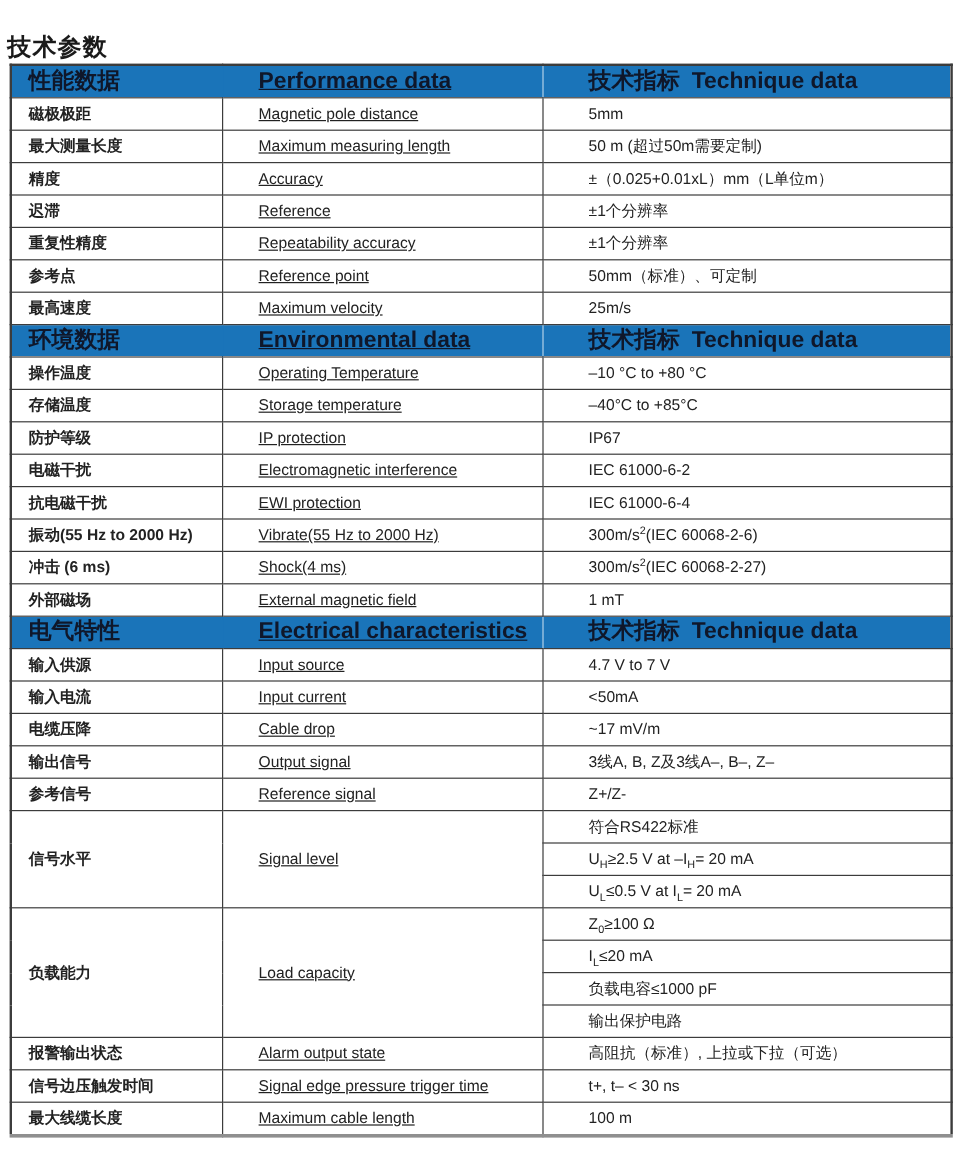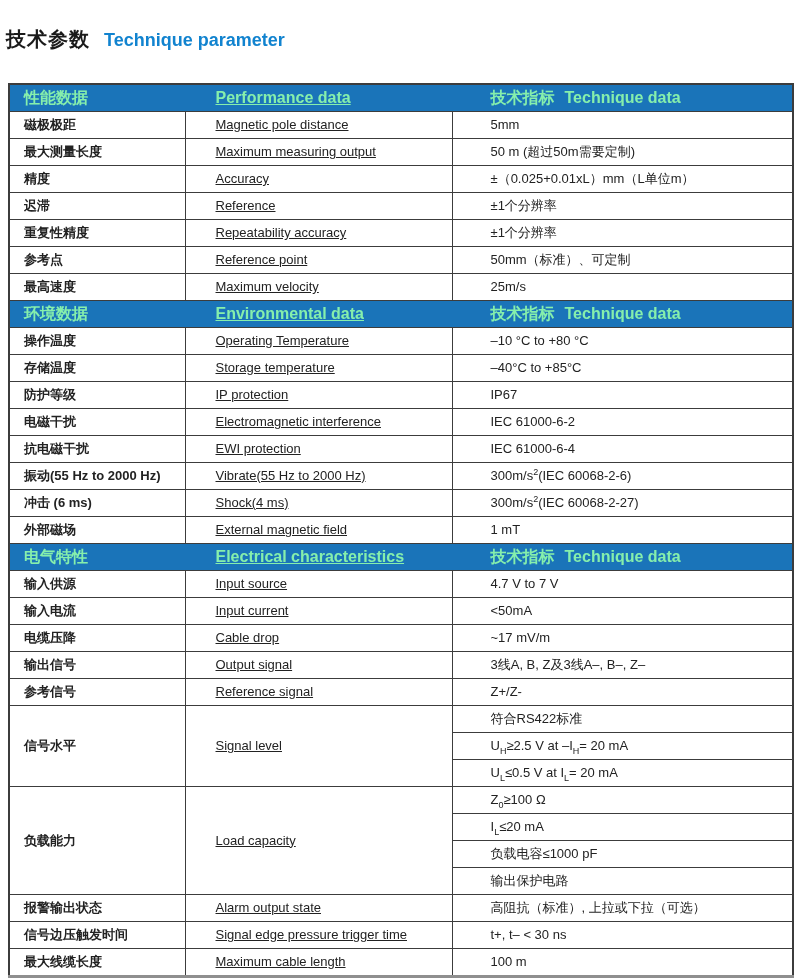--- a/index.html
+++ b/index.html
@@ -12,21 +12,20 @@
     width: 800px;
     height: 978px;
     background: #ffffff;
     box-sizing: border-box;
     overflow: hidden;
   }
   .title-row {
     display: flex;
     align-items: baseline;
     padding: 26px 0 0 6px;
-    margin-bottom: 30px;
     white-space: nowrap;
   }
   .title-cn {
     font-size: 20px;
     font-weight: bold;
     color: #1a1a1a;
     letter-spacing: 1px;
   }
   .title-en {
     font-size: 18px;
@@ -53,39 +52,38 @@
     padding: 0;
     white-space: nowrap;
     overflow: hidden;
     vertical-align: middle;
   }
   td.c1 { padding-left: 14px; font-weight: bold; }
   td.c2 { padding-left: 30px; text-decoration: underline; }
   td.c3 { padding-left: 38px; }
   tr.section-header td {
     background: #1a74b9;
-    color: #86efac;
+    color: #0f172a;
     font-weight: bold;
     border-left-color: #1a74b9;
     border-right-color: #1a74b9;
-    font-size: 16px;
+    font-size: 19px;
   }
   .spec-en { margin-left: 10px; }
   sub, sup {
     font-size: 9px;
     line-height: 0;
   }
 </style>
 </head>
 <body>
 
 <div class="page">
   <div class="title-row">
     <span class="title-cn">技术参数</span>
-    <span class="title-en">Technique parameter</span>
   </div>
 
   <table class="spec-table">
     <colgroup>
       <col style="width:176px">
       <col style="width:267px">
       <col style="width:341px">
     </colgroup>
     <tbody>
         <tr class="section-header">
@@ -93,21 +91,21 @@
           <td class="c2">Performance data</td>
           <td class="c3"><span>技术指标</span><span class="spec-en">Technique data</span></td>
         </tr>
         <tr>
           <td class="c1" rowspan="1">磁极极距</td>
           <td class="c2" rowspan="1">Magnetic pole distance</td>
           <td class="c3">5mm</td>
         </tr>
         <tr>
           <td class="c1" rowspan="1">最大测量长度</td>
-          <td class="c2" rowspan="1">Maximum measuring output</td>
+          <td class="c2" rowspan="1">Maximum measuring length</td>
           <td class="c3">50 m (超过50m需要定制)</td>
         </tr>
         <tr>
           <td class="c1" rowspan="1">精度</td>
           <td class="c2" rowspan="1">Accuracy</td>
           <td class="c3">±（0.025+0.01xL）mm（L单位m）</td>
         </tr>
         <tr>
           <td class="c1" rowspan="1">迟滞</td>
           <td class="c2" rowspan="1">Reference</td>

